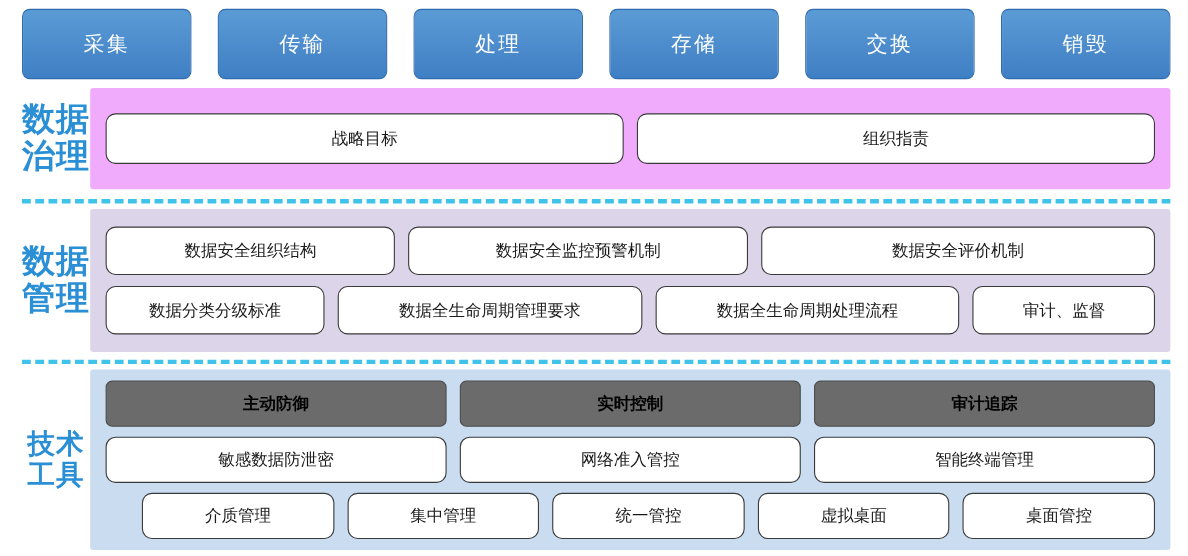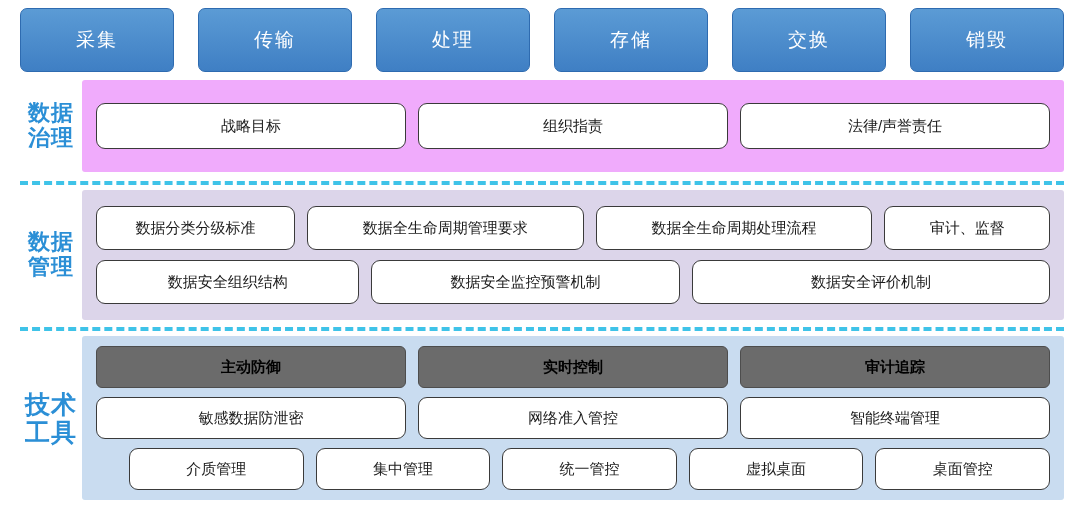--- a/index.html
+++ b/index.html
@@ -54,21 +54,21 @@
     align-items: stretch;
   }
   .band-label {
     width: 62px;
     flex: 0 0 62px;
     display: flex;
     flex-direction: column;
     align-items: center;
     justify-content: center;
     color: #2b8fd6;
-    font-size: 22px;
+    font-size: 30px;
     font-weight: bold;
     line-height: 1.12;
     letter-spacing: 1px;
   }
   .band-body {
     flex: 1 1 auto;
     box-sizing: border-box;
     border-radius: 3px;
     padding: 12px 14px;
     display: flex;
@@ -192,58 +192,55 @@
       <span>治理</span>
     </div>
     <div class="band-body">
       <div class="row">
         <div class="cell">
           <span>战略目标</span>
         </div>
         <div class="cell">
           <span>组织指责</span>
         </div>
-        <div class="cell">
-          <span>法律/声誉责任</span>
-        </div>
       </div>
     </div>
   </div>
 
   <div class="divider" id="divider-1"></div>
 
   <div class="band band-management">
     <div class="band-label">
       <span>数据</span>
       <span>管理</span>
     </div>
     <div class="band-body">
       <div class="row">
         <div class="cell" style="flex:1 1 0;">
+          <span>数据安全组织结构</span>
+        </div>
+        <div class="cell" style="flex:1.18 1 0;">
+          <span>数据安全监控预警机制</span>
+        </div>
+        <div class="cell" style="flex:1.38 1 0;">
+          <span>数据安全评价机制</span>
+        </div>
+      </div>
+      <div class="row">
+        <div class="cell" style="flex:1 1 0;">
           <span>数据分类分级标准</span>
         </div>
         <div class="cell" style="flex:1.42 1 0;">
           <span>数据全生命周期管理要求</span>
         </div>
         <div class="cell" style="flex:1.42 1 0;">
           <span>数据全生命周期处理流程</span>
         </div>
         <div class="cell" style="flex:0.82 1 0;">
           <span>审计、监督</span>
-        </div>
-      </div>
-      <div class="row">
-        <div class="cell" style="flex:1 1 0;">
-          <span>数据安全组织结构</span>
-        </div>
-        <div class="cell" style="flex:1.18 1 0;">
-          <span>数据安全监控预警机制</span>
-        </div>
-        <div class="cell" style="flex:1.38 1 0;">
-          <span>数据安全评价机制</span>
         </div>
       </div>
     </div>
   </div>
 
   <div class="divider" id="divider-2"></div>
 
   <div class="band band-technical">
     <div class="band-label">
       <span>技术</span>

